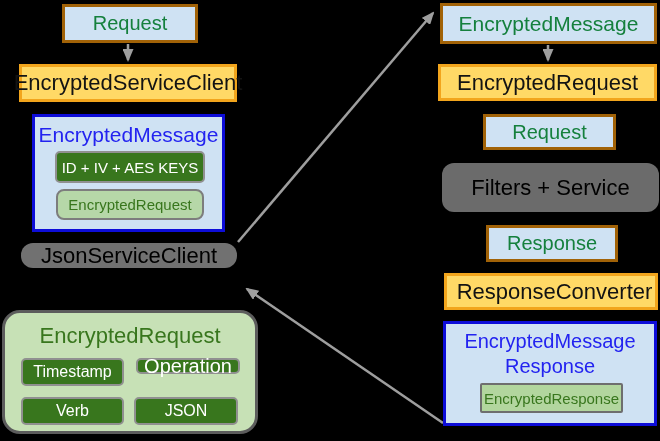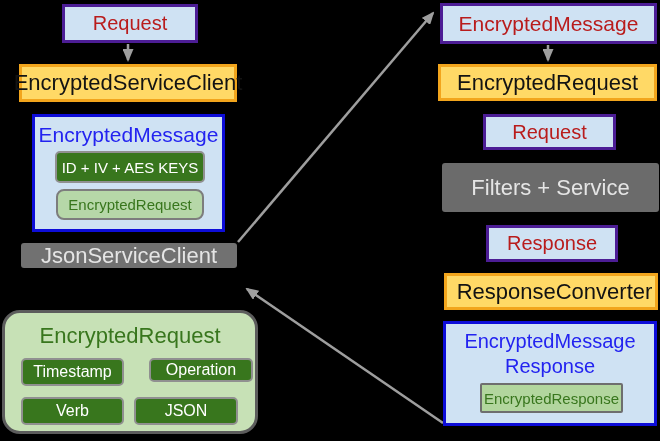--- a/index.html
+++ b/index.html
@@ -12,36 +12,36 @@
   }
   .box{
     position:absolute;
     display:flex;align-items:center;justify-content:center;
     box-sizing:border-box;
     text-align:center;
     white-space:nowrap;
   }
   .dto{          
     background:#cfe2f3;
-    border:3px solid #4c1d95;
-    color:#b91c1c;
+    border:3px solid #a16207;
+    color:#15803d;
   }
   .dto-container{
     background:#cfe2f3;
     border:3px solid #0d0dd8;
   }
   .converter{    
     background:#ffd966;
     border:3px solid #f2a51c;
     color:#131313;
   }
   .service{      
     background:#717171;
-    color:#e5e5e5;
-    border-radius:3px;
+    color:#000000;
+    border-radius:12px;
   }
   .dgreen{
     background:#38761d;
     border:2px solid #909090;
     color:#ffffff;
     border-radius:5px;
   }
   .lgreen{
     background:#b6d7a8;
     border:2px solid #7d7d7d;
@@ -82,21 +82,21 @@
     <div class="container-title blue-title" style="top:6px;font-size:21px;">EncryptedMessage</div>
     <div class="box dgreen" style="left:20px;top:34px;width:150px;height:32px;font-size:15px;">ID + IV + AES KEYS</div>
     <div class="box lgreen" style="left:21px;top:72px;width:148px;height:31px;font-size:15px;">EncryptedRequest</div>
   </div>
 
   <div class="box service" style="left:21px;top:243px;width:216px;height:25px;font-size:22px;">JsonServiceClient</div>
 
   <div class="box" style="left:2px;top:310px;width:256px;height:124px;background:#c7e1b6;border:3px solid #5c5c5c;border-radius:18px;">
     <div class="container-title green-title" style="top:10px;font-size:22px;">EncryptedRequest</div>
     <div class="box dgreen" style="left:16px;top:45px;width:103px;height:28px;font-size:16px;">Timestamp</div>
-    <div class="box dgreen" style="left:144px;top:45px;width:104px;height:24px;font-size:16px;">Operation</div>
+    <div class="box dgreen" style="left:131px;top:45px;width:104px;height:16px;font-size:20px;">Operation</div>
     <div class="box dgreen" style="left:129px;top:84px;width:104px;height:28px;font-size:16px;">JSON</div>
     <div class="box dgreen" style="left:16px;top:84px;width:103px;height:28px;font-size:16px;">Verb</div>
   </div>
 
   <div class="box dto" style="left:440px;top:3px;width:217px;height:41px;font-size:21px;">EncryptedMessage</div>
 
   <div class="box converter" style="left:438px;top:64px;width:219px;height:37px;font-size:22px;">EncryptedRequest</div>
 
   <div class="box dto" style="left:483px;top:114px;width:133px;height:36px;font-size:20px;">Request</div>
 

